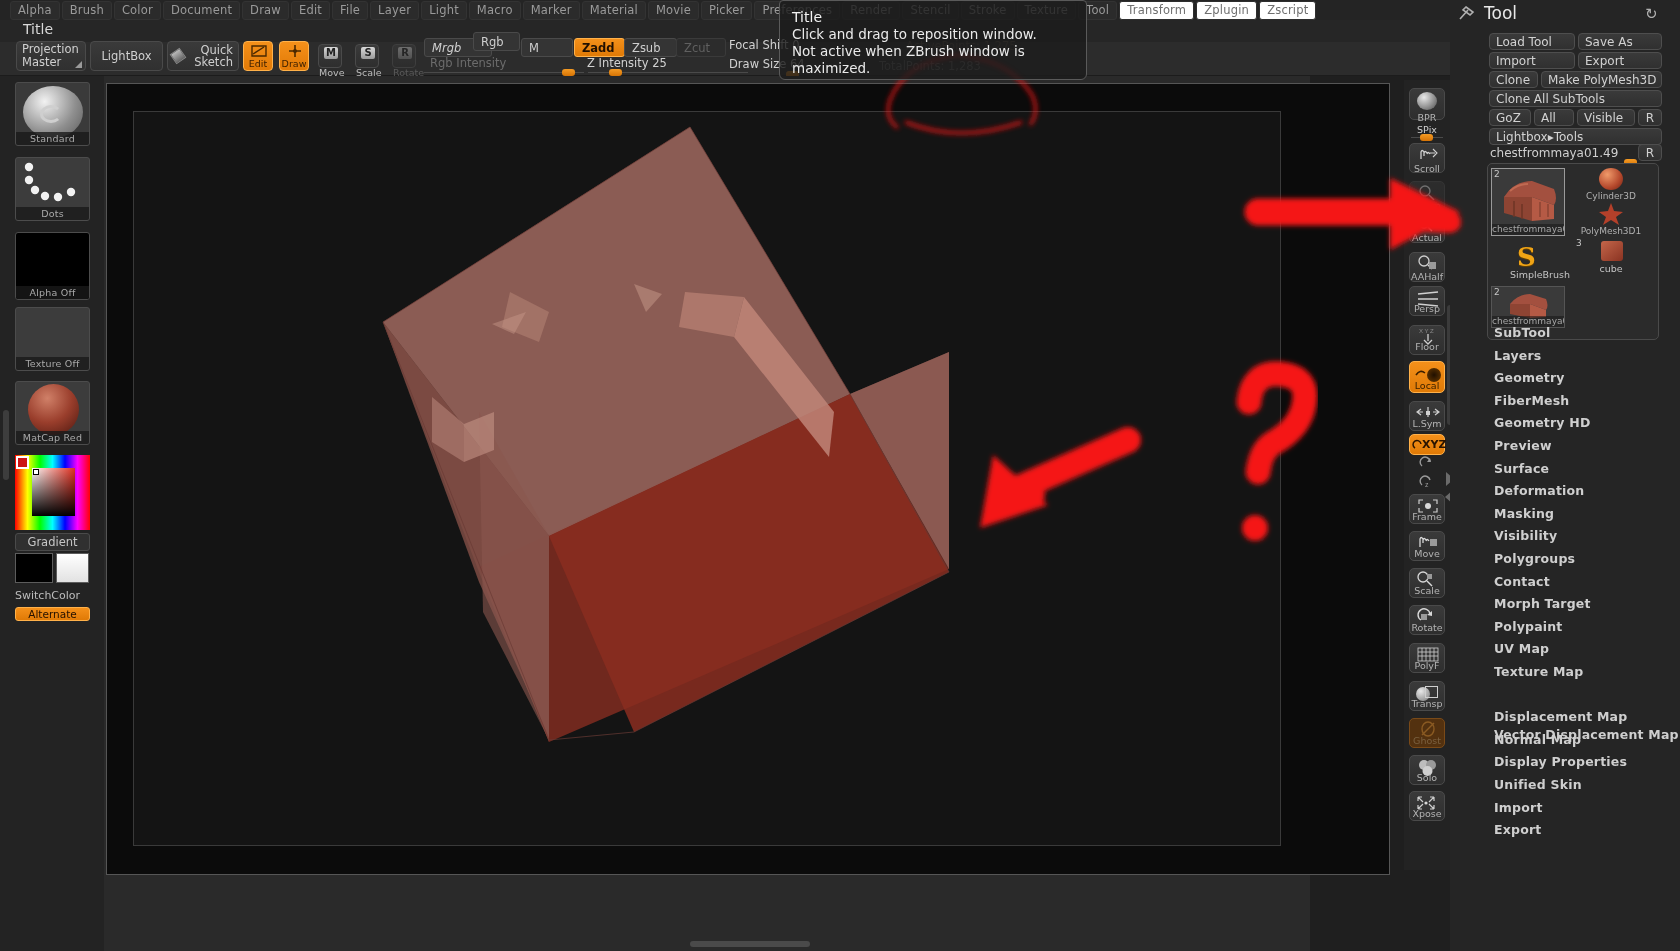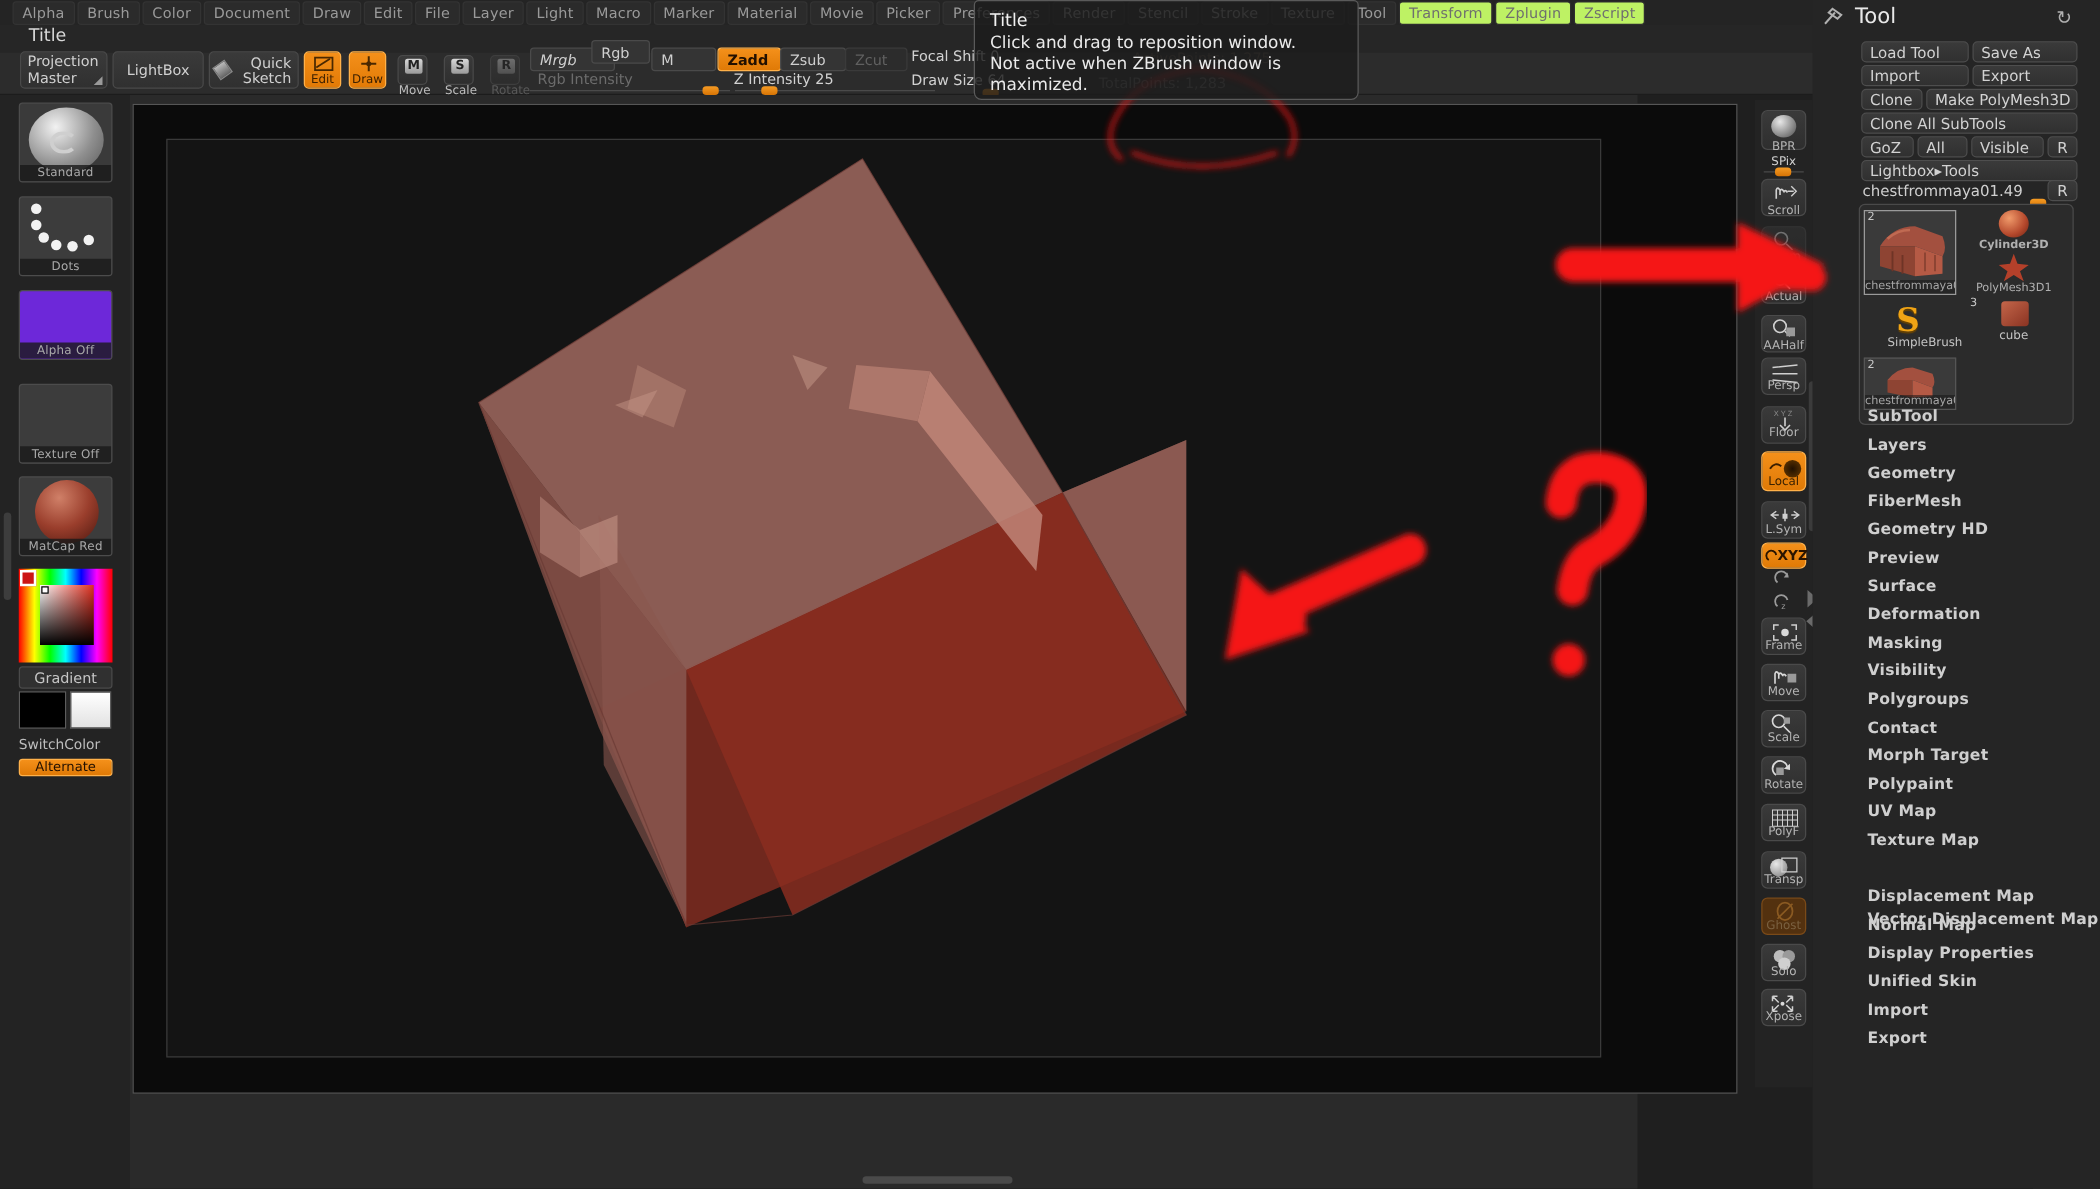--- a/index.html
+++ b/index.html
@@ -15,21 +15,21 @@
   
   .menubar{
     position:absolute; left:0; top:0; width:1680px; height:20px;
     background:#242424; display:flex; align-items:center; padding-left:10px; gap:2px;
   }
   .menu-item{
     font-size:11.5px; color:#9a9a9a; padding:2px 7px 3px 7px; border-radius:3px;
     border:1px solid #333; background:#2b2b2b; line-height:12px; white-space:nowrap;
     letter-spacing:.2px;
   }
-  .menu-item.dim{ color:#6f6f6f; background:#bef264; border-color:#2e2e2e; }
+  .menu-item.dim{ color:#6f6f6f; background:#ffffff; border-color:#2e2e2e; }
 
   
   .title-row{ position:absolute; left:0; top:20px; width:1680px; height:22px; background:#262626;}
   .title-txt{ position:absolute; left:23px; top:21px; font-size:14px; color:#d8d8d8; }
 
   
   .toolbar{
     position:absolute; left:0; top:42px; width:1680px; height:34px; background:#2c2c2c;
     border-bottom:1px solid #1c1c1c;
   }
@@ -255,21 +255,21 @@
        <circle cx="13" cy="9" r="4.2" fill="#f2f2f2"></circle>
         <circle cx="13" cy="22" r="4.2" fill="#f2f2f2"></circle>
        <circle cx="19" cy="32" r="4.2" fill="#f2f2f2"></circle>
         <circle cx="29" cy="38" r="4.2" fill="#f2f2f2"></circle>
        <circle cx="42" cy="39" r="4.2" fill="#f2f2f2"></circle>
         <circle cx="55" cy="34" r="4.2" fill="#f2f2f2"></circle>
      </svg>
      <div class="sw-cap">Dots</div>
   </div>
 
-  <div class="sw" style="top:232px; height:56px; background:#6d28d9;">
+  <div class="sw" style="top:232px; height:68px; background:#000000;">
      <div class="sw-cap">Alpha Off</div>
   </div>
 
   <div class="sw" style="top:307px; height:64px; background:#3c3c3c;">
      <div class="sw-cap">Texture Off</div>
   </div>
 
   <div class="sw" style="top:381px; height:64px; background:#3c3c3c;">
      <div style="position:absolute;left:12px;top:2px;width:51px;height:51px;border-radius:50%;
           background:radial-gradient(circle at 38% 28%, #d08068, #9a3e2c 50%, #4a160e 100%);"></div>
@@ -562,21 +562,21 @@
       <path d="M18 20 Q26 13 36 13" stroke="#c06a52" stroke-width="2" fill="none"></path>
       <path d="M22 30 L22 46 M30 33 L30 48" stroke="#6e3426" stroke-width="1.5"></path>
       <path d="M48 31 L48 46 M56 33 L56 46" stroke="#8a4433" stroke-width="1.5"></path>
     </svg>
     <div class="thumb-lbl">chestfrommaya0</div>
     <div class="thumb-num">2</div>
   </div>
 
   <div style="position:absolute;left:1576px;top:168px;width:70px;height:40px;">
     <div style="position:absolute;left:23px;top:0px;width:24px;height:22px;border-radius:50%;background:radial-gradient(circle at 35% 30%,#f09a6a,#b4482c 60%,#6a2213);"></div>
-    <div style="position:absolute;left:0;top:23px;width:70px;text-align:center;font-size:9px;color:#b0b0b0;font-weight:bold;">Cylinder3D</div>
+    <div style="position:absolute;left:0;top:23px;width:70px;text-align:center;font-size:9px;color:#b0b0b0;">Cylinder3D</div>
   </div>
 
   <div style="position:absolute;left:1576px;top:202px;width:70px;height:40px;">
     <svg width="28" height="24" viewBox="0 0 28 24" style="position:absolute;left:21px;top:0;">
       <path d="M14 1 L17 9 L26 10 L19 15 L22 23 L14 18 L6 23 L9 15 L2 10 L11 9 Z" fill="#b4402a"></path>
     </svg>
     <div style="position:absolute;left:0;top:24px;width:70px;text-align:center;font-size:9px;color:#b0b0b0;">PolyMesh3D1</div>
   </div>
 
   <div style="position:absolute;left:1491px;top:242px;width:74px;height:42px;">

